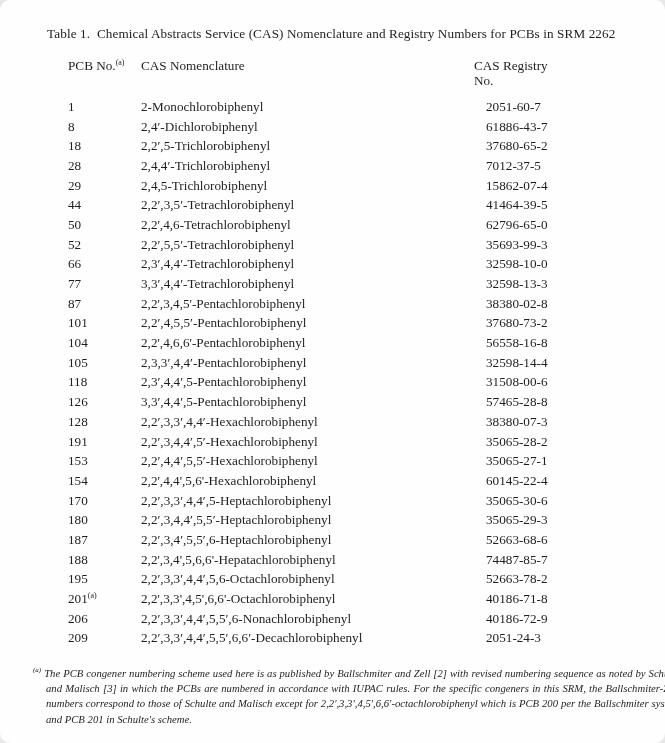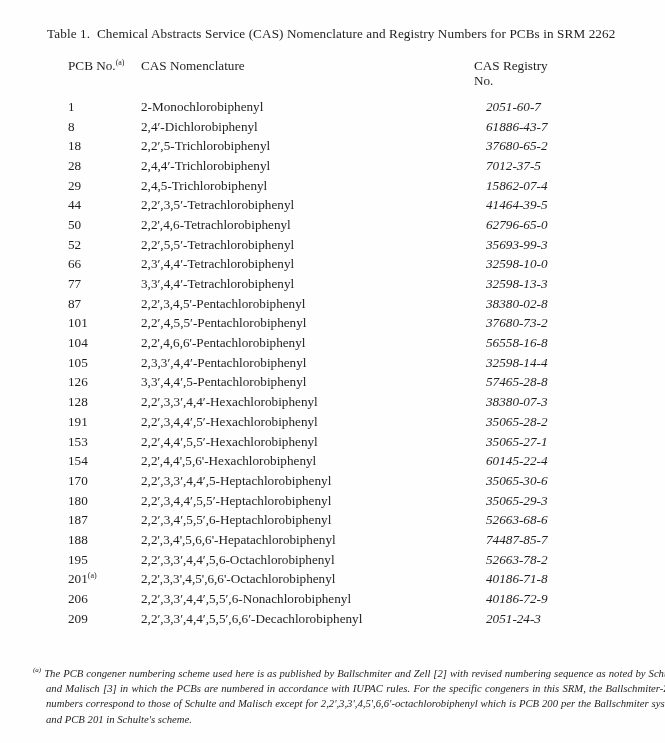--- a/index.html
+++ b/index.html
@@ -5,20 +5,21 @@
   html, body { margin: 0; padding: 0; background: #e8e8e8; }
   .page {
     position: relative;
     width: 665px;
     height: 743px;
     margin: 0 auto;
     background: #fefefe;
     font-family: "Liberation Serif", serif;
     color: #1e1e20;
     overflow: hidden;
+    border-radius: 10px;
   }
   .title {
     position: absolute;
     top: 26px;
     left: 47px;
     width: 590px;
     font-size: 13.2px;
     letter-spacing: 0.1px;
     white-space: nowrap;
   }
@@ -38,21 +39,21 @@
   }
   table.cas thead th {
     vertical-align: top;
     line-height: 15px;
     padding-bottom: 9px;
   }
   .col-no   { width: 73px; }
   .col-name { width: 333px; }
   .col-reg  { width: 140px; margin-left: 44px; }
   table.cas tbody td { height: 19.7px; vertical-align: middle; }
-  table.cas tbody td.col-reg, table.cas tbody td.reg-pad { padding-left: 12px; font-style: italic; }
+  table.cas tbody td.col-reg, table.cas tbody td.reg-pad { padding-left: 12px; }
   sup {
     font-size: 8px;
     line-height: 0;
     vertical-align: super;
   }
   .footnote {
     position: absolute;
     top: 650px;
     left: 17px;
     width: 634px;
@@ -146,20 +147,25 @@
           <td class="col-no">104</td>
           <td class="col-name">2,2',4,6,6'-Pentachlorobiphenyl</td>
           <td class="col-reg">56558-16-8</td>
         </tr>
         <tr>
           <td class="col-no">105</td>
           <td class="col-name">2,3,3′,4,4′-Pentachlorobiphenyl</td>
           <td class="col-reg">32598-14-4</td>
         </tr>
         <tr>
+          <td class="col-no">118</td>
+          <td class="col-name">2,3′,4,4′,5-Pentachlorobiphenyl</td>
+          <td class="col-reg">31508-00-6</td>
+        </tr>
+        <tr>
           <td class="col-no">126</td>
           <td class="col-name">3,3′,4,4′,5-Pentachlorobiphenyl</td>
           <td class="col-reg">57465-28-8</td>
         </tr>
         <tr>
           <td class="col-no">128</td>
           <td class="col-name">2,2′,3,3′,4,4′-Hexachlorobiphenyl</td>
           <td class="col-reg">38380-07-3</td>
         </tr>
         <tr>

